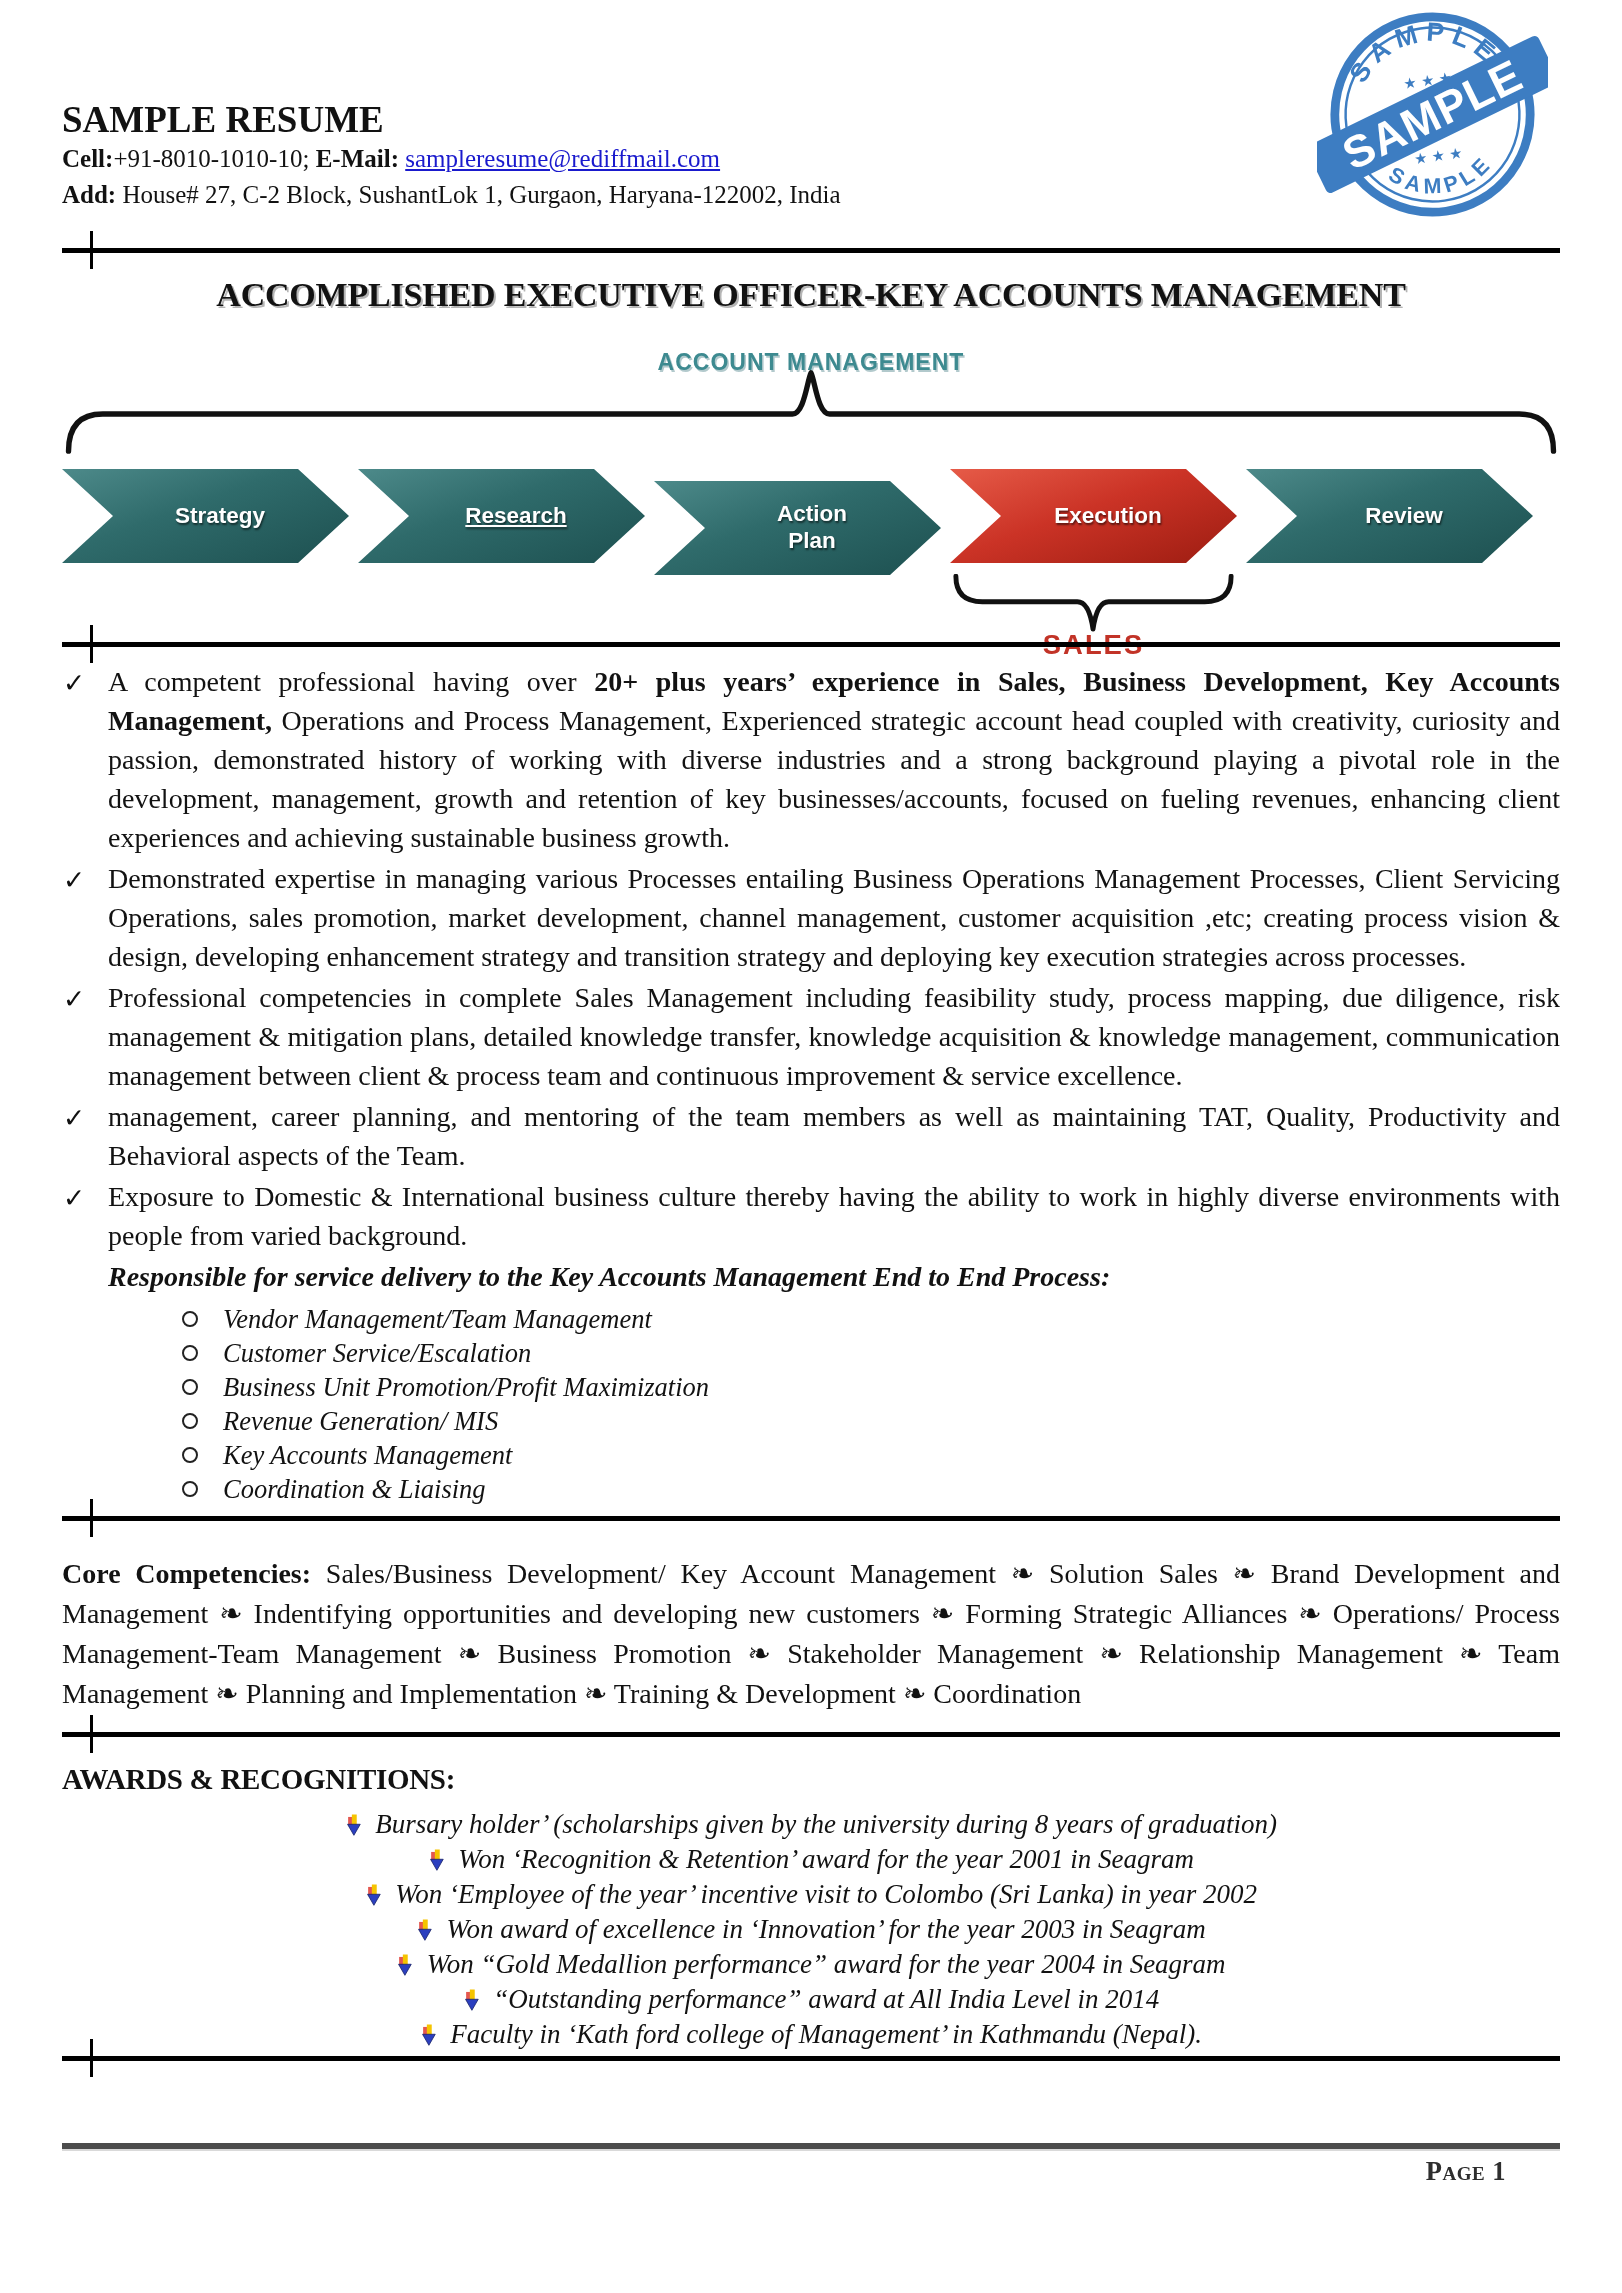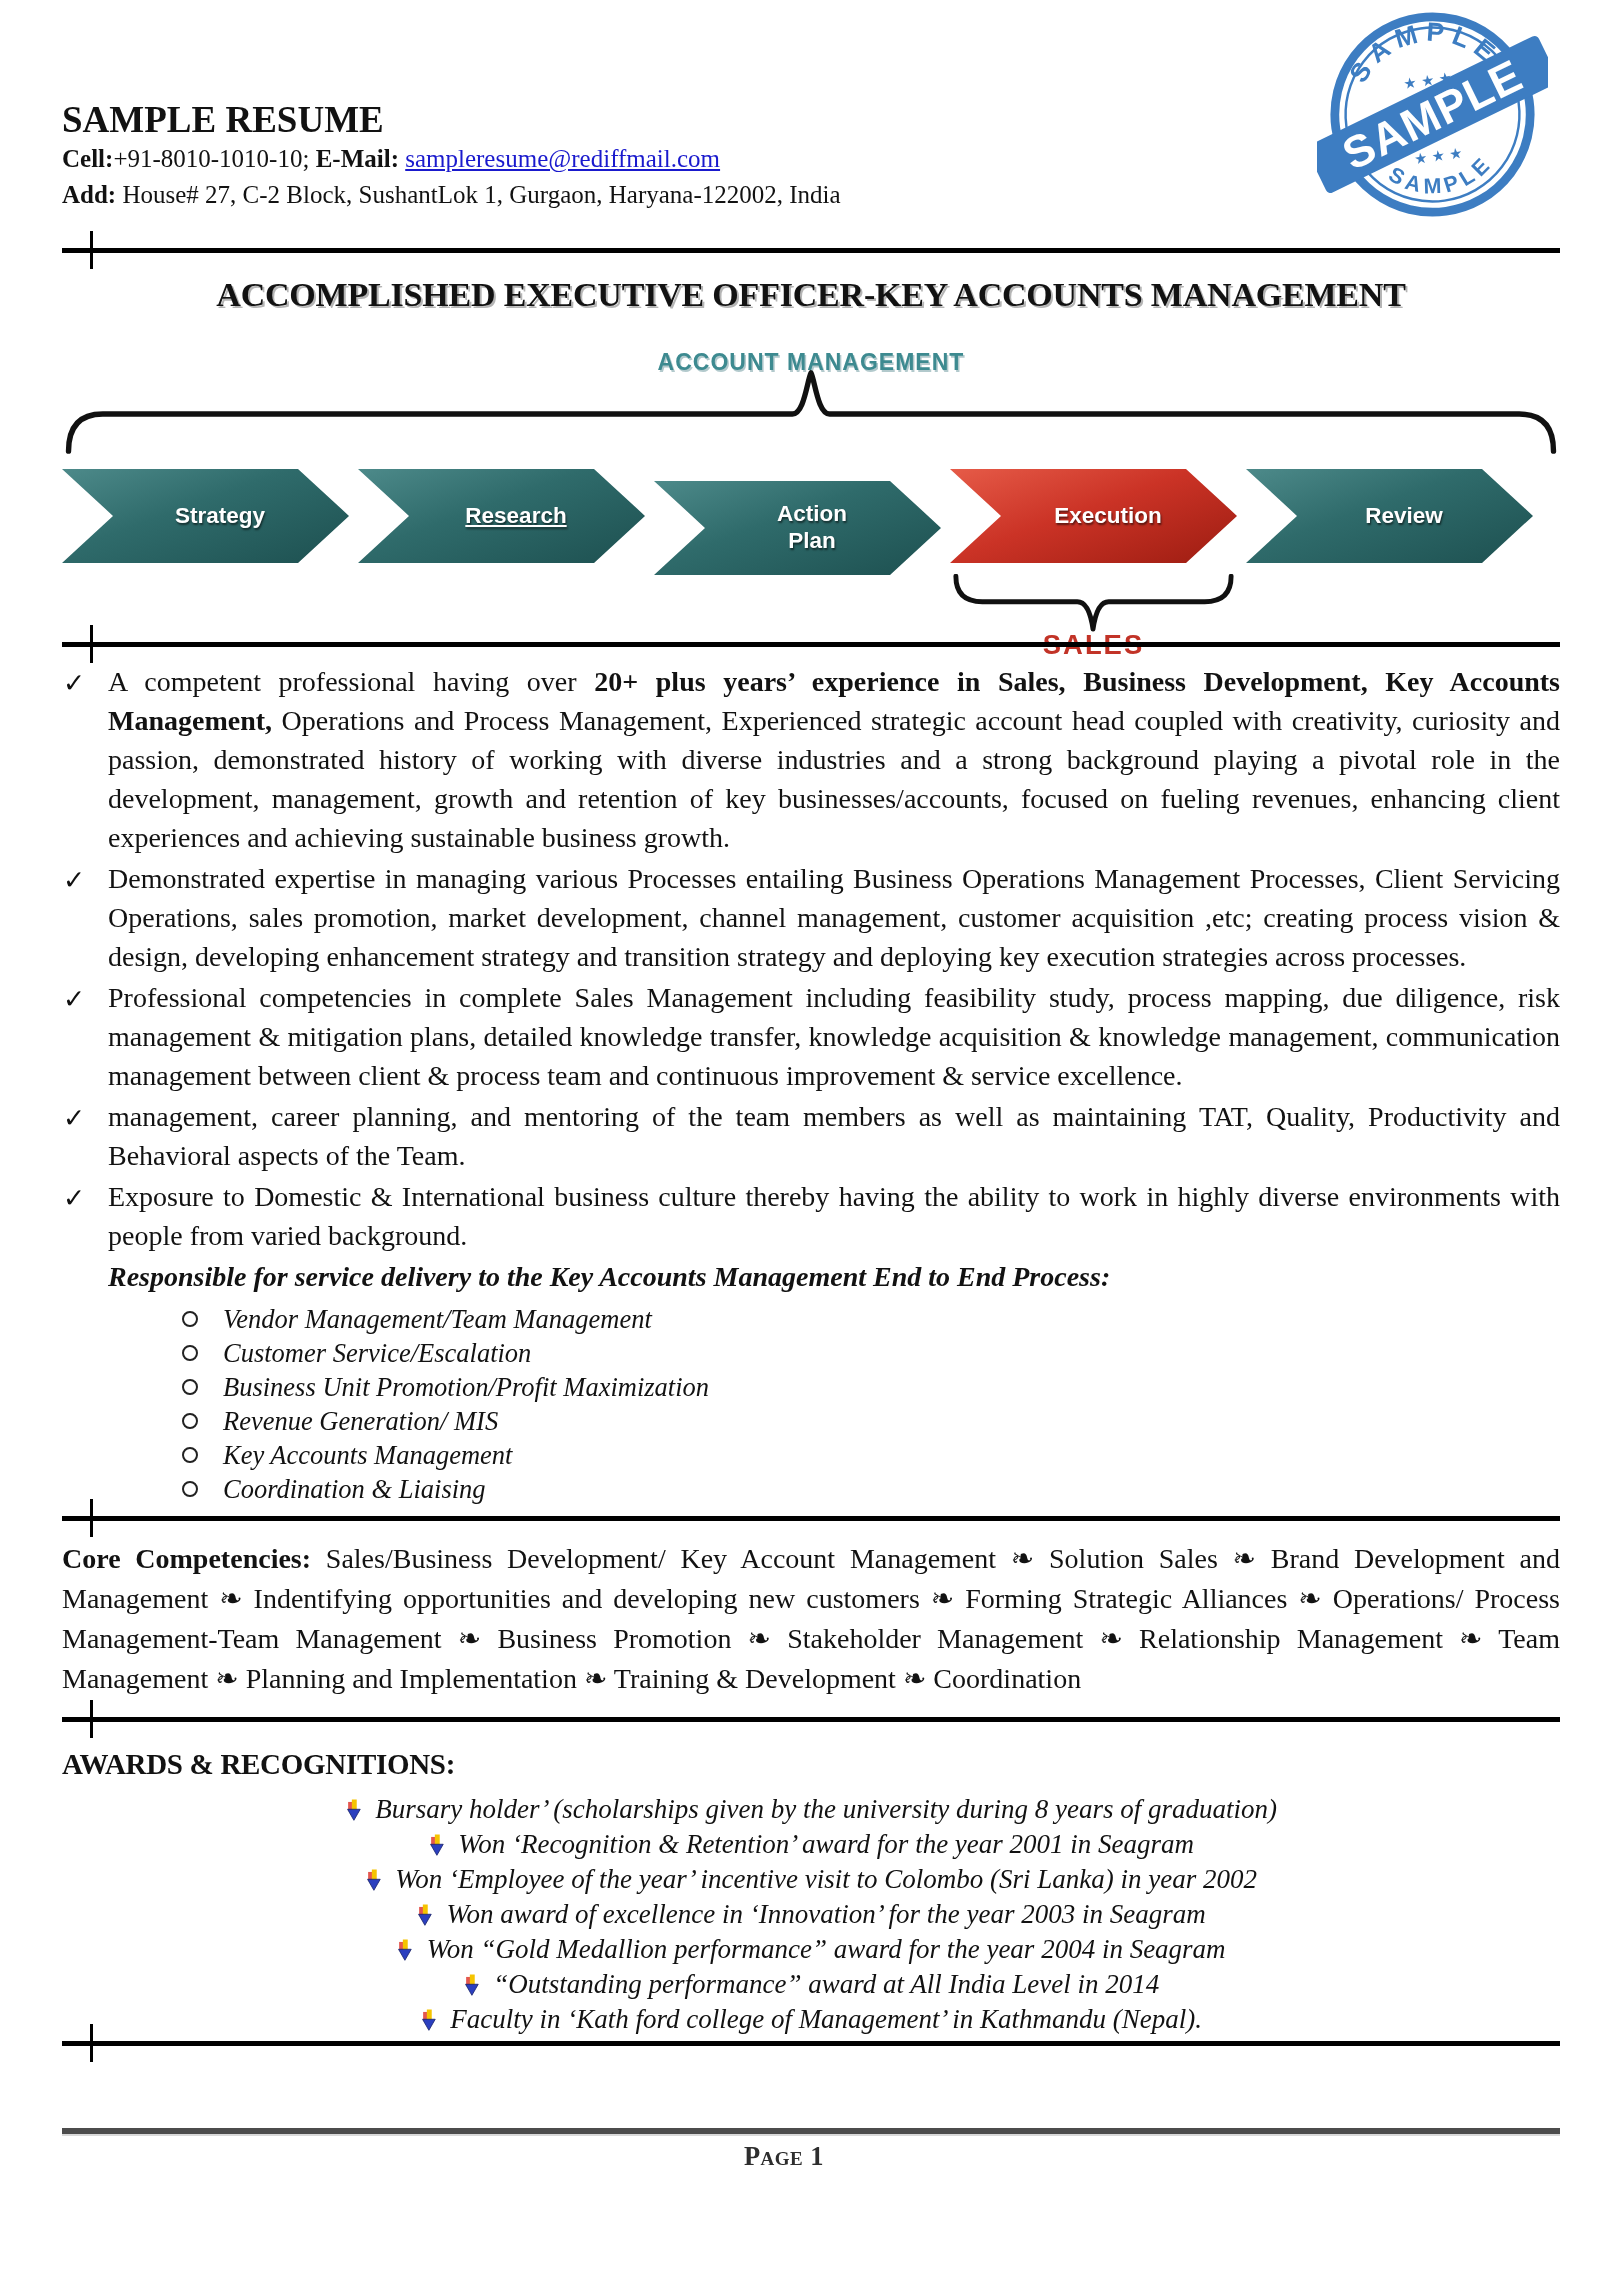--- a/index.html
+++ b/index.html
@@ -75,31 +75,31 @@
   ul.sub{list-style:none;margin:5.9px 0 0 0;padding:0;}
   ul.sub>li{
     position:relative;margin-left:118px;padding-left:43px;
     font-style:italic;font-size:26.5px;line-height:34px;
   }
   .circle-bullet{
     position:absolute;left:2px;top:8.8px;width:11.8px;height:11.8px;
     border:2px solid #222;border-radius:50%;
   }
   
-  .core{padding-top:18px;font-size:28px;line-height:40px;text-align:justify;}
+  .core{padding-top:33px;font-size:28px;line-height:40px;text-align:justify;}
   .core-label{font-weight:bold;}
   
   .awards-heading{margin-top:25.5px;font-size:29px;font-weight:bold;letter-spacing:-0.3px;line-height:35px;}
   .award-list{margin-top:9.8px;text-align:center;}
   .award-item{font-style:italic;font-size:27px;line-height:35px;}
   .award-icon{display:inline-block;width:17.6px;height:22.5px;margin-right:12.7px;vertical-align:-3.9px;}
   
   .footer-rule{margin-top:82px;height:5.9px;background:#4c4c4c;box-shadow:0 2px 0 #d9d9d9;}
   .page-num{
-    margin-top:7.8px;text-align:center;padding-right:54px;
+    margin-top:7.8px;text-align:right;padding-right:54px;
     font-variant:small-caps;font-weight:bold;font-size:26.5px;color:#2e2e2e;letter-spacing:0.5px;
   }
 </style>
 </head>
 <body>
 
 <div class="page">
 
   <div class="header">
     <div class="resume-name">SAMPLE RESUME</div>

